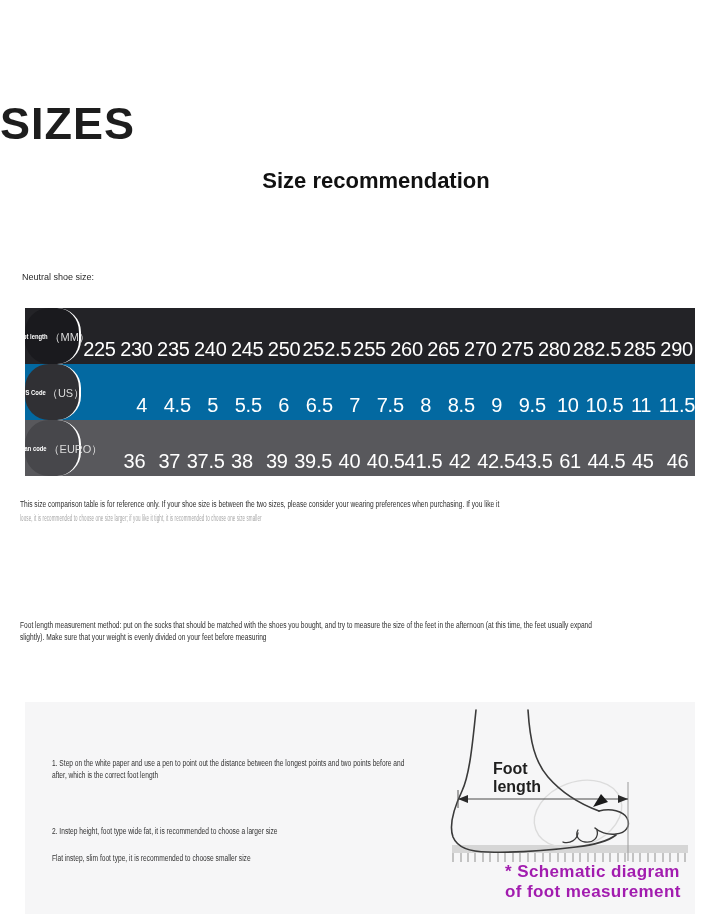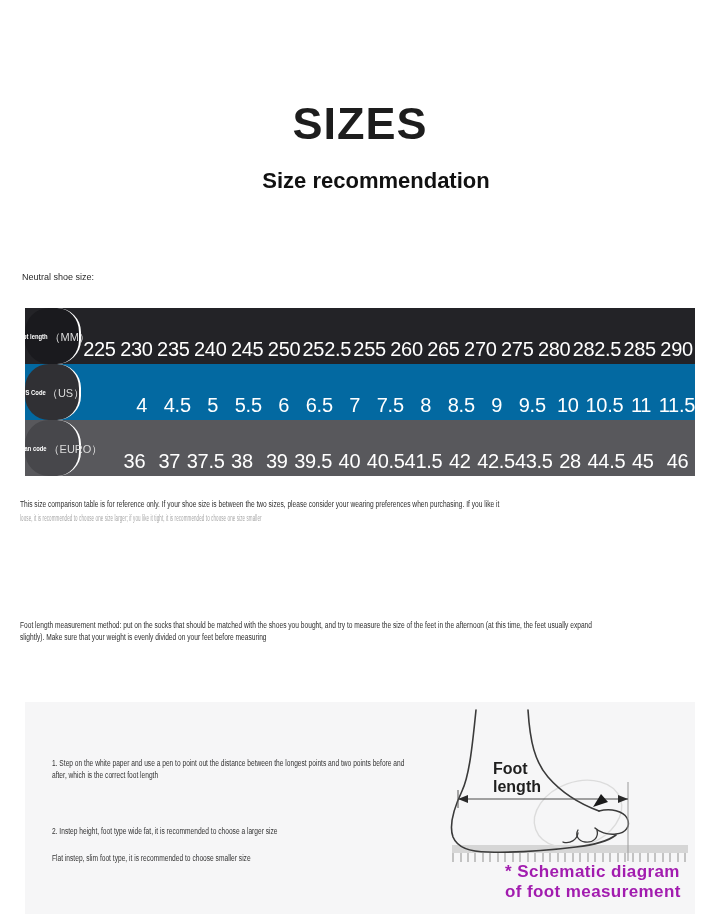--- a/index.html
+++ b/index.html
@@ -1,20 +1,20 @@
 <!DOCTYPE html>
 <html><head>
 <meta charset="utf-8">
 <style>
   * { margin:0; padding:0; box-sizing:border-box; }
   html,body { background:#ffffff; }
   body { font-family:"Liberation Sans","DejaVu Sans",sans-serif; }
   .page { position:relative; width:720px; height:914px; background:#ffffff; overflow:hidden; }
 
-  .title { position:absolute; top:98px; left:0; width:720px; text-align:center;
+  .title { position:absolute; top:98px; left:0; width:720px; text-align:left;
            font-size:45px; font-weight:800; color:#1d1d1d; letter-spacing:1px; }
   .subtitle { position:absolute; top:168px; left:0; width:720px; text-align:center;
               font-size:22px; font-weight:700; color:#111;padding-left:32px; }
 
   .neutral { position:absolute; left:22px; top:272px; font-size:9px; color:#2a2a2a; }
 
   
   .size-table { position:absolute; left:25px; top:308px; width:670px; height:168px;
                 display:flex; flex-direction:column; }
   .st-row { flex:1; display:flex; }
@@ -128,21 +128,21 @@
           <div class="st-cell">37.5</div>
           <div class="st-cell">38</div>
           <div class="st-cell">39</div>
           <div class="st-cell">39.5</div>
           <div class="st-cell">40</div>
           <div class="st-cell">40.5</div>
           <div class="st-cell">41.5</div>
           <div class="st-cell">42</div>
           <div class="st-cell">42.5</div>
           <div class="st-cell">43.5</div>
-          <div class="st-cell">28</div>
+          <div class="st-cell">61</div>
           <div class="st-cell">44.5</div>
           <div class="st-cell">45</div>
           <div class="st-cell">46</div>
         </div>
       </div>
     </div>
 
   <div class="note1 cond">This size comparison table is for reference only. If your shoe size is between the two sizes, please consider your wearing preferences when purchasing. If you like it</div>
   <div class="note2">loose, it is recommended to choose one size larger; if you like it tight, it is recommended to choose one size smaller</div>
   <div class="measure cond">Foot length measurement method: put on the socks that should be matched with the shoes you bought, and try to measure the size of the feet in the afternoon (at this time, the feet usually expand slightly). Make sure that your weight is evenly divided on your feet before measuring</div>

